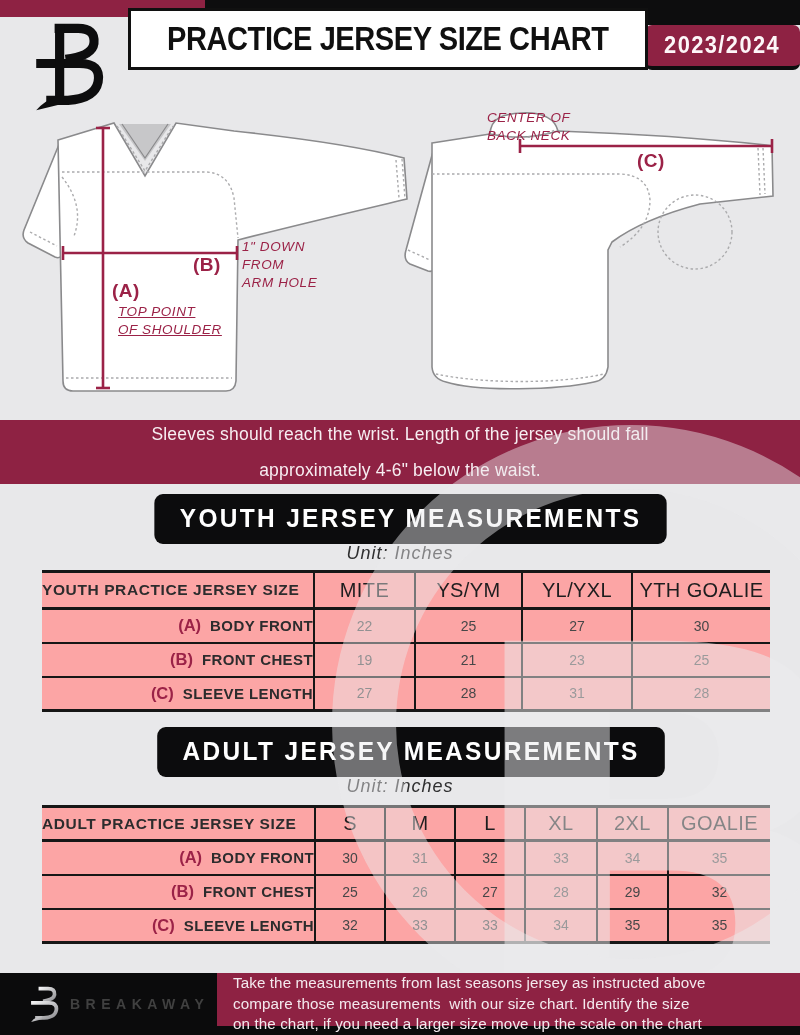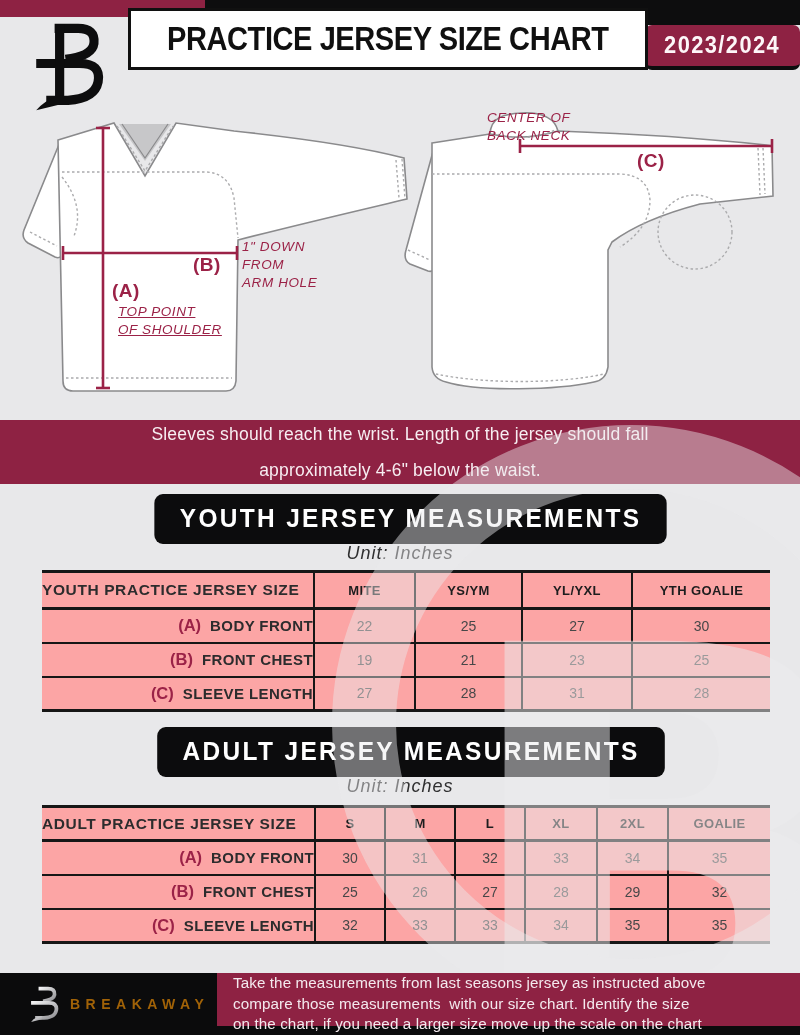--- a/index.html
+++ b/index.html
@@ -71,21 +71,21 @@
   .tbl-y{top:570px;} .tbl-a{top:805px;}
   table.meas th,table.meas td{padding:0;margin:0;}
   table.meas thead th{border-bottom:3px solid #161616;}
   table.meas tbody tr td{border-top:2px solid #161616;}
   table.meas tbody tr:first-child td{border-top:none;}
   table.meas .v{border-left:2px solid #161616;text-align:center;}
   .tbl-y thead tr{height:37px;} .tbl-y tbody tr{height:34px;}
   .tbl-a thead tr{height:34px;} .tbl-a tbody tr{height:34px;}
   th.lbl{ text-align:left;padding-left:28px;font-size:15.5px;font-weight:bold;
           color:#2c2c2d;letter-spacing:.6px;}
-  th.v{font-size:13px;font-weight:bold;color:#1d1d1e;letter-spacing:.4px;}
+  th.v{font-size:20px;font-weight:normal;color:#1d1d1e;letter-spacing:.4px;}
   td.lbl{text-align:right;padding-left:28px;}
   td.lbl .key{color:#9b2247;font-weight:bold;font-size:16.5px;}
   td.lbl .txt{color:#2c2c2d;font-weight:bold;font-size:15px;letter-spacing:.4px;margin-left:9px;}
   td.v{font-size:14px;color:#474748;}
 
   
   .wm{pointer-events:none;z-index:4;}
   .wm-ring{right:-130px;top:425px;width:470px;height:470px;border:64px solid #ececee;
            border-radius:50%;opacity:.45;}
   .wm-b{right:-80px;top:575px;font-size:560px;line-height:1;font-weight:bold;
@@ -97,21 +97,21 @@
     left:217px;top:973px;width:583px;height:53px;background:#8e2243;z-index:7;
     display:flex;align-items:flex-start;
   }
   .footer-maroon span{
     color:#f4e9ee;font-size:15.2px;line-height:20.5px;white-space:pre;
     padding-left:16px;letter-spacing:.1px;
   }
   .logo-foot{left:27px;top:985px;width:34px;height:38px;z-index:8;}
   .brand{
     left:70px;top:973px;height:62px;display:flex;align-items:center;z-index:8;
-    color:#a16207;font-size:14px;font-weight:bold;letter-spacing:5.5px;white-space:nowrap;
+    color:#404040;font-size:14px;font-weight:bold;letter-spacing:5.5px;white-space:nowrap;
   }
 </style>
 </head>
 <body>
 
 <div class="abs topbar-maroon"></div>
 <div class="abs topbar-black"></div>
 
 <svg class="abs logo-top" viewBox="0 0 100 110">
   <g fill="none" stroke="#0d0d0e" stroke-width="11">

